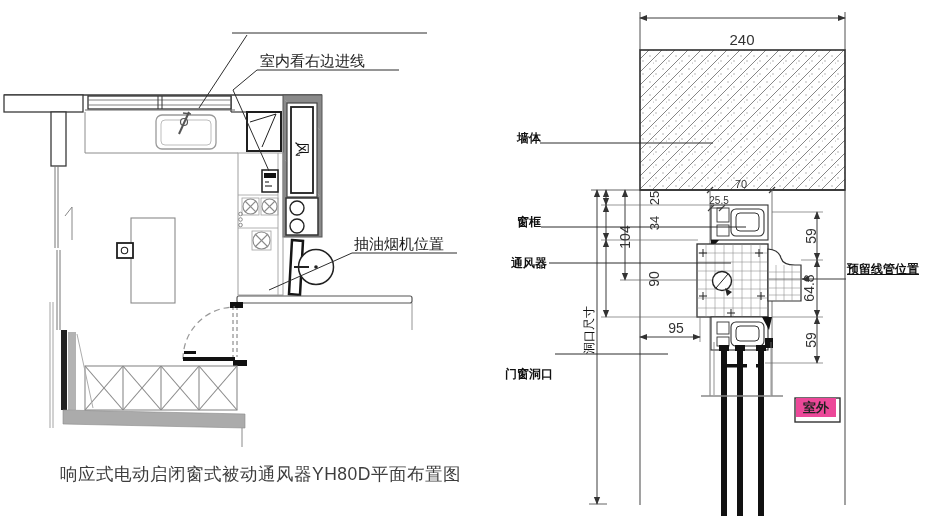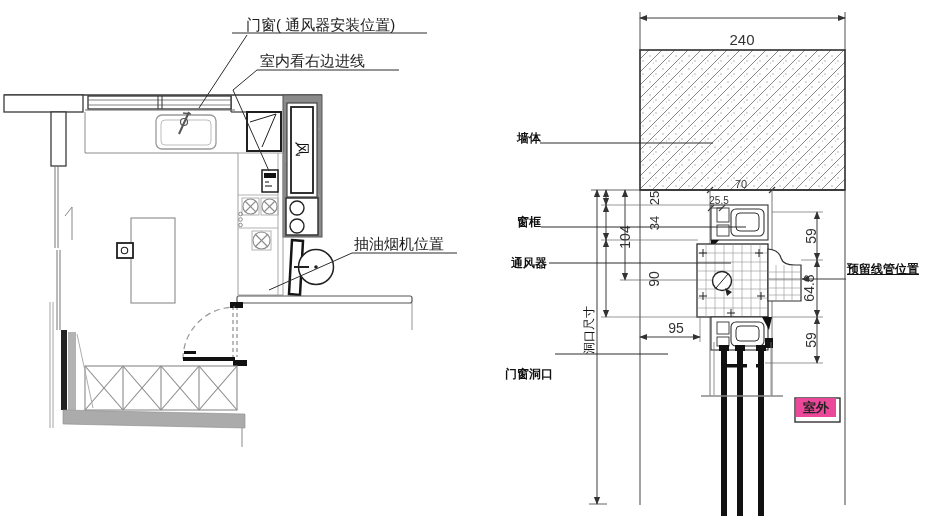--- a/index.html
+++ b/index.html
@@ -323,25 +323,25 @@
     </g>
 
     <g stroke="#2d2d2d" stroke-width="1">
       <line x1="75" y1="143" x2="248" y2="143"></line>
       <line x1="76" y1="227" x2="281" y2="227"></line>
       <line x1="84" y1="263" x2="266" y2="263"></line>
       <line x1="90" y1="354" x2="203" y2="354"></line>
     </g>
   </svg>
 
-  <div class="txt callout" style="left:246px;top:17px;">门窗( 通风器安装位置)</div>
   <div class="txt callout" style="left:260px;top:53px;">室内看右边进线</div>
   <div class="txt callout" style="left:354px;top:236px;">抽油烟机位置</div>
   <div class="txt duct" style="left:302px;top:149px;">风</div>
 
+  <div class="txt caption" style="left:60px;top:466px;">响应式电动启闭窗式被动通风器YH80D平面布置图</div>
 
   <div class="txt seclabel" style="left:517px;top:132px;">墙体</div>
   <div class="txt seclabel" style="left:517px;top:216px;">窗框</div>
   <div class="txt seclabel" style="left:511px;top:257px;">通风器</div>
   <div class="txt seclabel" style="left:505px;top:342px;margin-top:26px;">门窗洞口</div>
   <div class="txt seclabel rot" style="left:589px;top:330px;font-weight:normal;">洞口尺寸</div>
   <div class="txt seclabel" style="left:847px;top:263px;text-decoration:underline;">预留线管位置</div>
   <div class="txt boxed" style="left:796px;top:398px;border:none;">室外</div>
 
   <div class="txt dim ctr" style="left:742px;top:11px;font-size:15px;margin-top:28px;">240</div>

